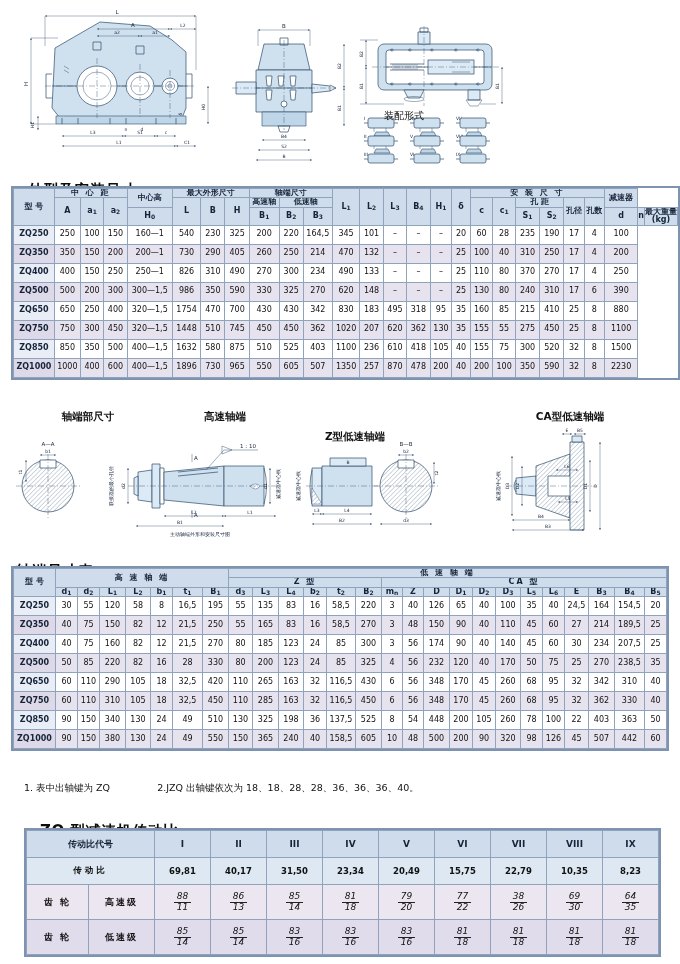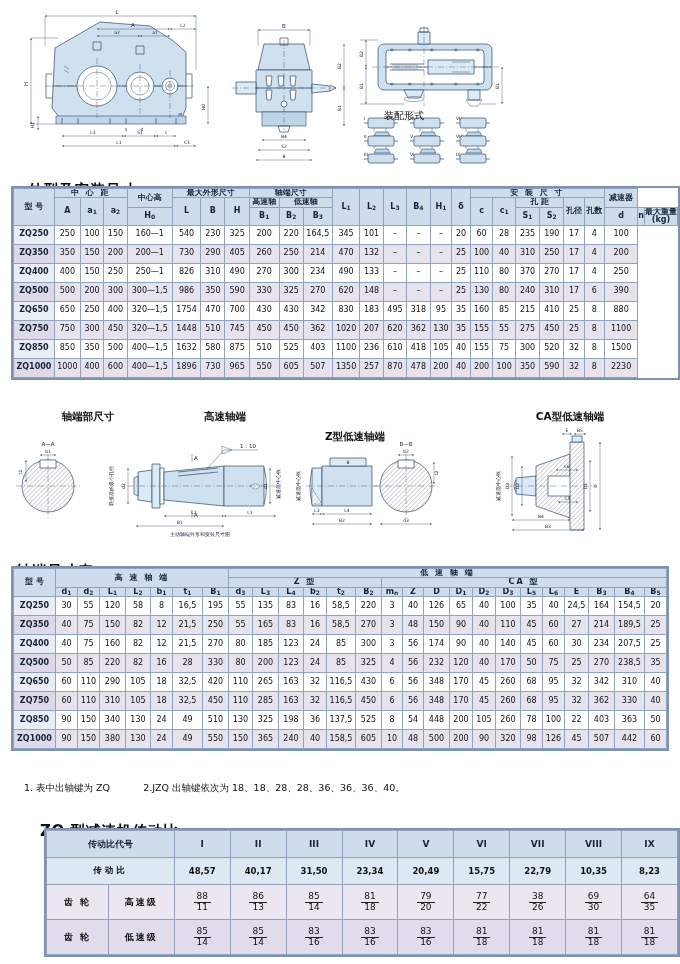--- a/index.html
+++ b/index.html
@@ -60,27 +60,27 @@
     border:1px solid #8fa3bd;text-align:center;vertical-align:middle;
     padding:0;white-space:nowrap;
   }
   table.ratio thead th{background:#cfdcec;font-weight:bold;color:#16243a;height:26px;}
   table.ratio td{height:26px;}
   table.ratio tr.r-ratio td{background:#dde8f3;font-weight:bold;font-size:8.5px;}
   table.ratio tr.r-ratio td.lbl{letter-spacing:3px;}
   table.ratio tr.r-gear-h td{background:#ece6f0;height:34px;}
   table.ratio tr.r-gear-l td{background:#e0dcec;height:34px;}
   table.ratio td.lbl{font-weight:bold;letter-spacing:2px;}
-  .frac{display:inline-block;text-align:center;line-height:1.05;font-size:9px;}
+  .frac{display:inline-block;text-align:center;line-height:1.05;font-size:9px;font-style:italic;}
   .frac .num{display:block;border-bottom:1px solid #222;padding:0 3px;}
   .frac .den{display:block;padding:0 3px;}
 
   
   .notes{font-size:9.5px;color:#111;}
-  .notes .n2{margin-left:30px;}
+  .notes .n2{margin-left:44px;}
 
   
   .cap{font-size:10.5px;font-weight:bold;color:#111;text-align:center;}
   .cap-sm{font-size:10px;color:#111;text-align:left;}
 
   
   .dwg{position:absolute;}
   svg{display:block;}
   .ln{stroke:#2d4a6b;stroke-width:.7;fill:none;}
   .ln-t{stroke:#2d4a6b;stroke-width:.45;fill:none;}
@@ -1092,21 +1092,21 @@
     </div>
   </div>
 
   <div class="notes" style="position:absolute;left:24px;top:782px;">
     <span>1. 表中出轴键为 ZQ</span>
     <span class="n2">2.JZQ 出轴键依次为 18、18、28、28、36、36、36、40。</span>
   </div>
 
   <div class="sec-title" style="position:absolute;left:24px;top:806px;text-align:right;">ZQ 型减速机传动比</div>
 
-  <div style="position:absolute;left:24px;top:828px;margin-left:20px;">
+  <div style="position:absolute;left:24px;top:828px;">
     <div class="outer-frame">
       <table class="ratio" id="t3">
         <colgroup>
           <col style="width:62px">
             <col style="width:66px">
           <col style="width:56px">
             <col style="width:56px">
             <col style="width:56px">
           <col style="width:56px">
             <col style="width:56px">
@@ -1125,21 +1125,21 @@
               <th>V</th>
               <th>VI</th>
               <th>VII</th>
               <th>VIII</th>
               <th>IX</th>
             </tr>
         </thead>
         <tbody id="t3body">
             <tr class="r-ratio">
               <td class="lbl" colspan="2">传动比</td>
-              <td>48,57</td>
+              <td>69,81</td>
               <td>40,17</td>
               <td>31,50</td>
               <td>23,34</td>
               <td>20,49</td>
               <td>15,75</td>
               <td>22,79</td>
               <td>10,35</td>
               <td>8,23</td>
             </tr>
             <tr class="r-gear-h">

